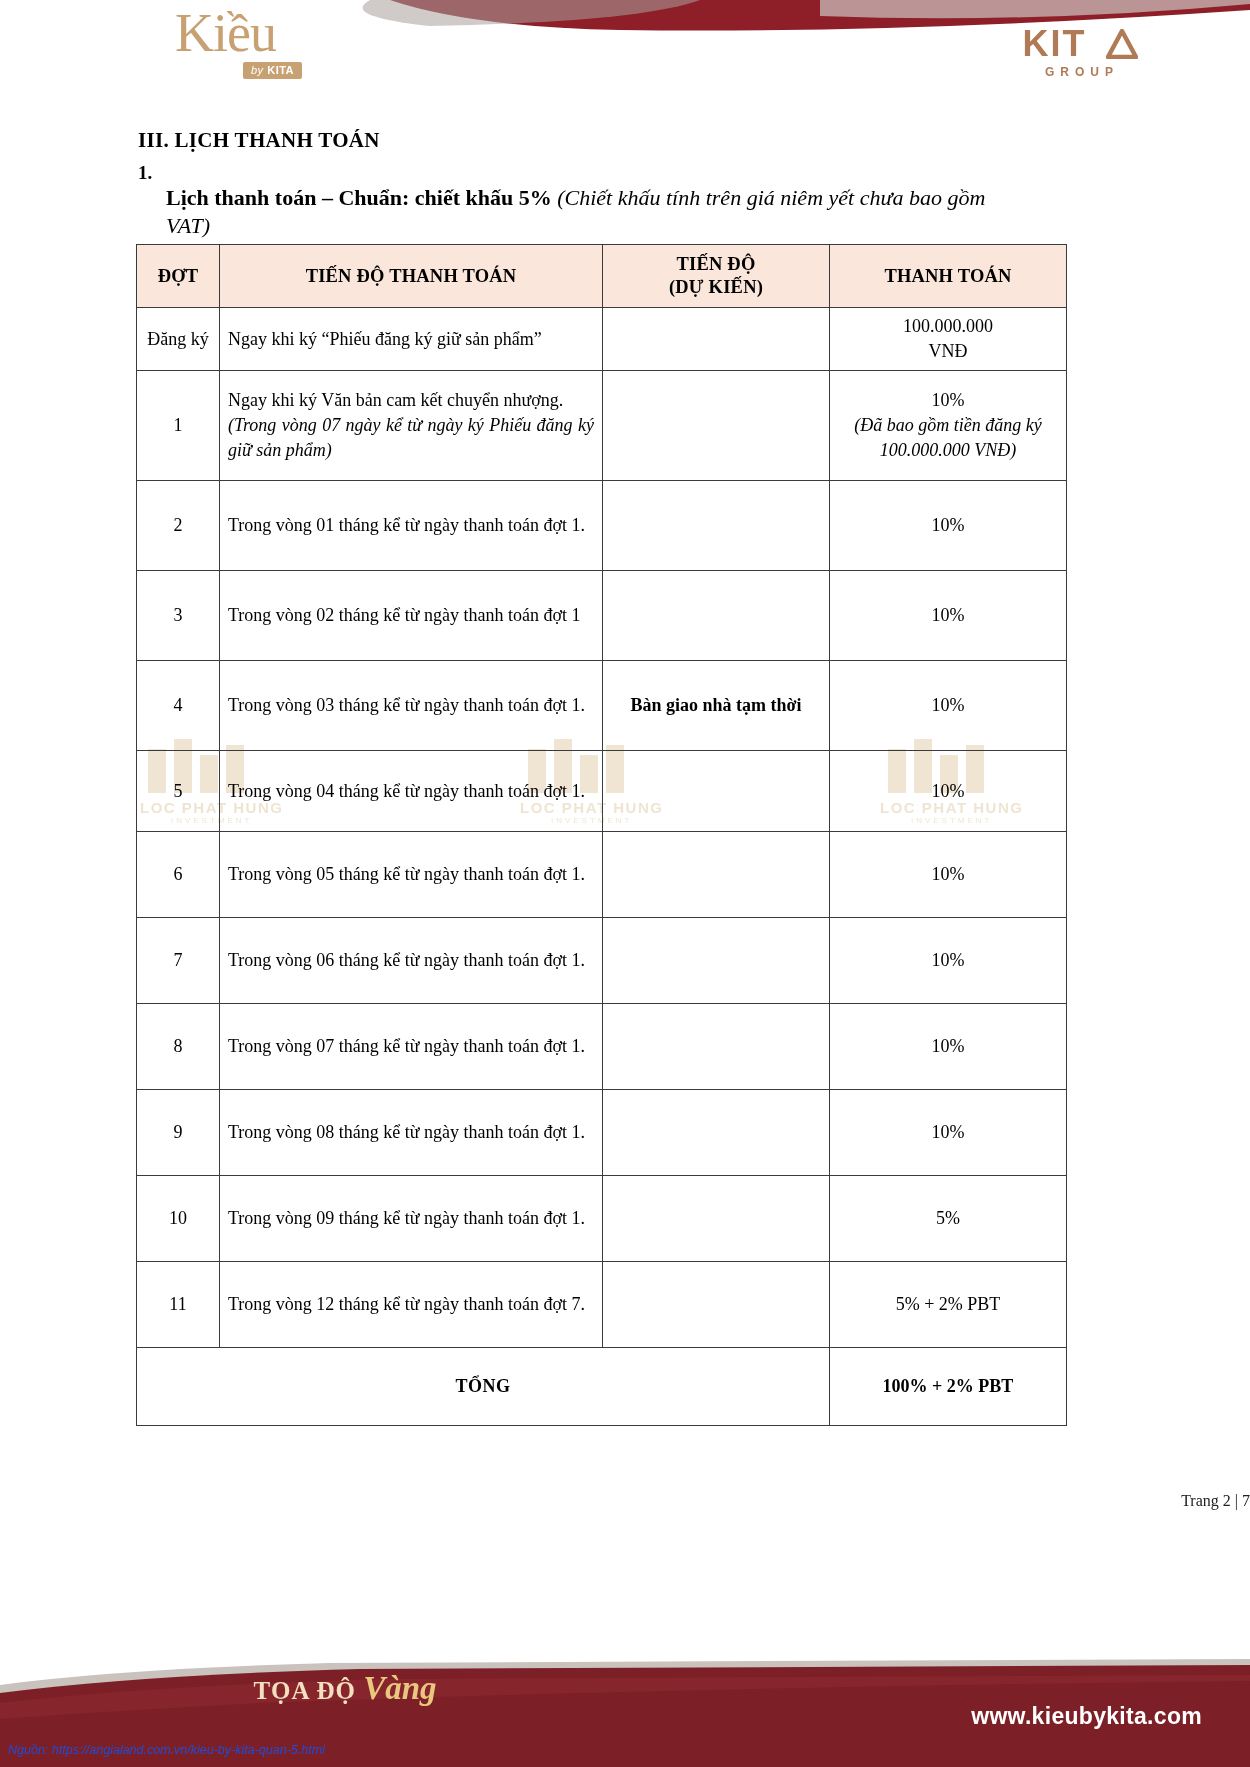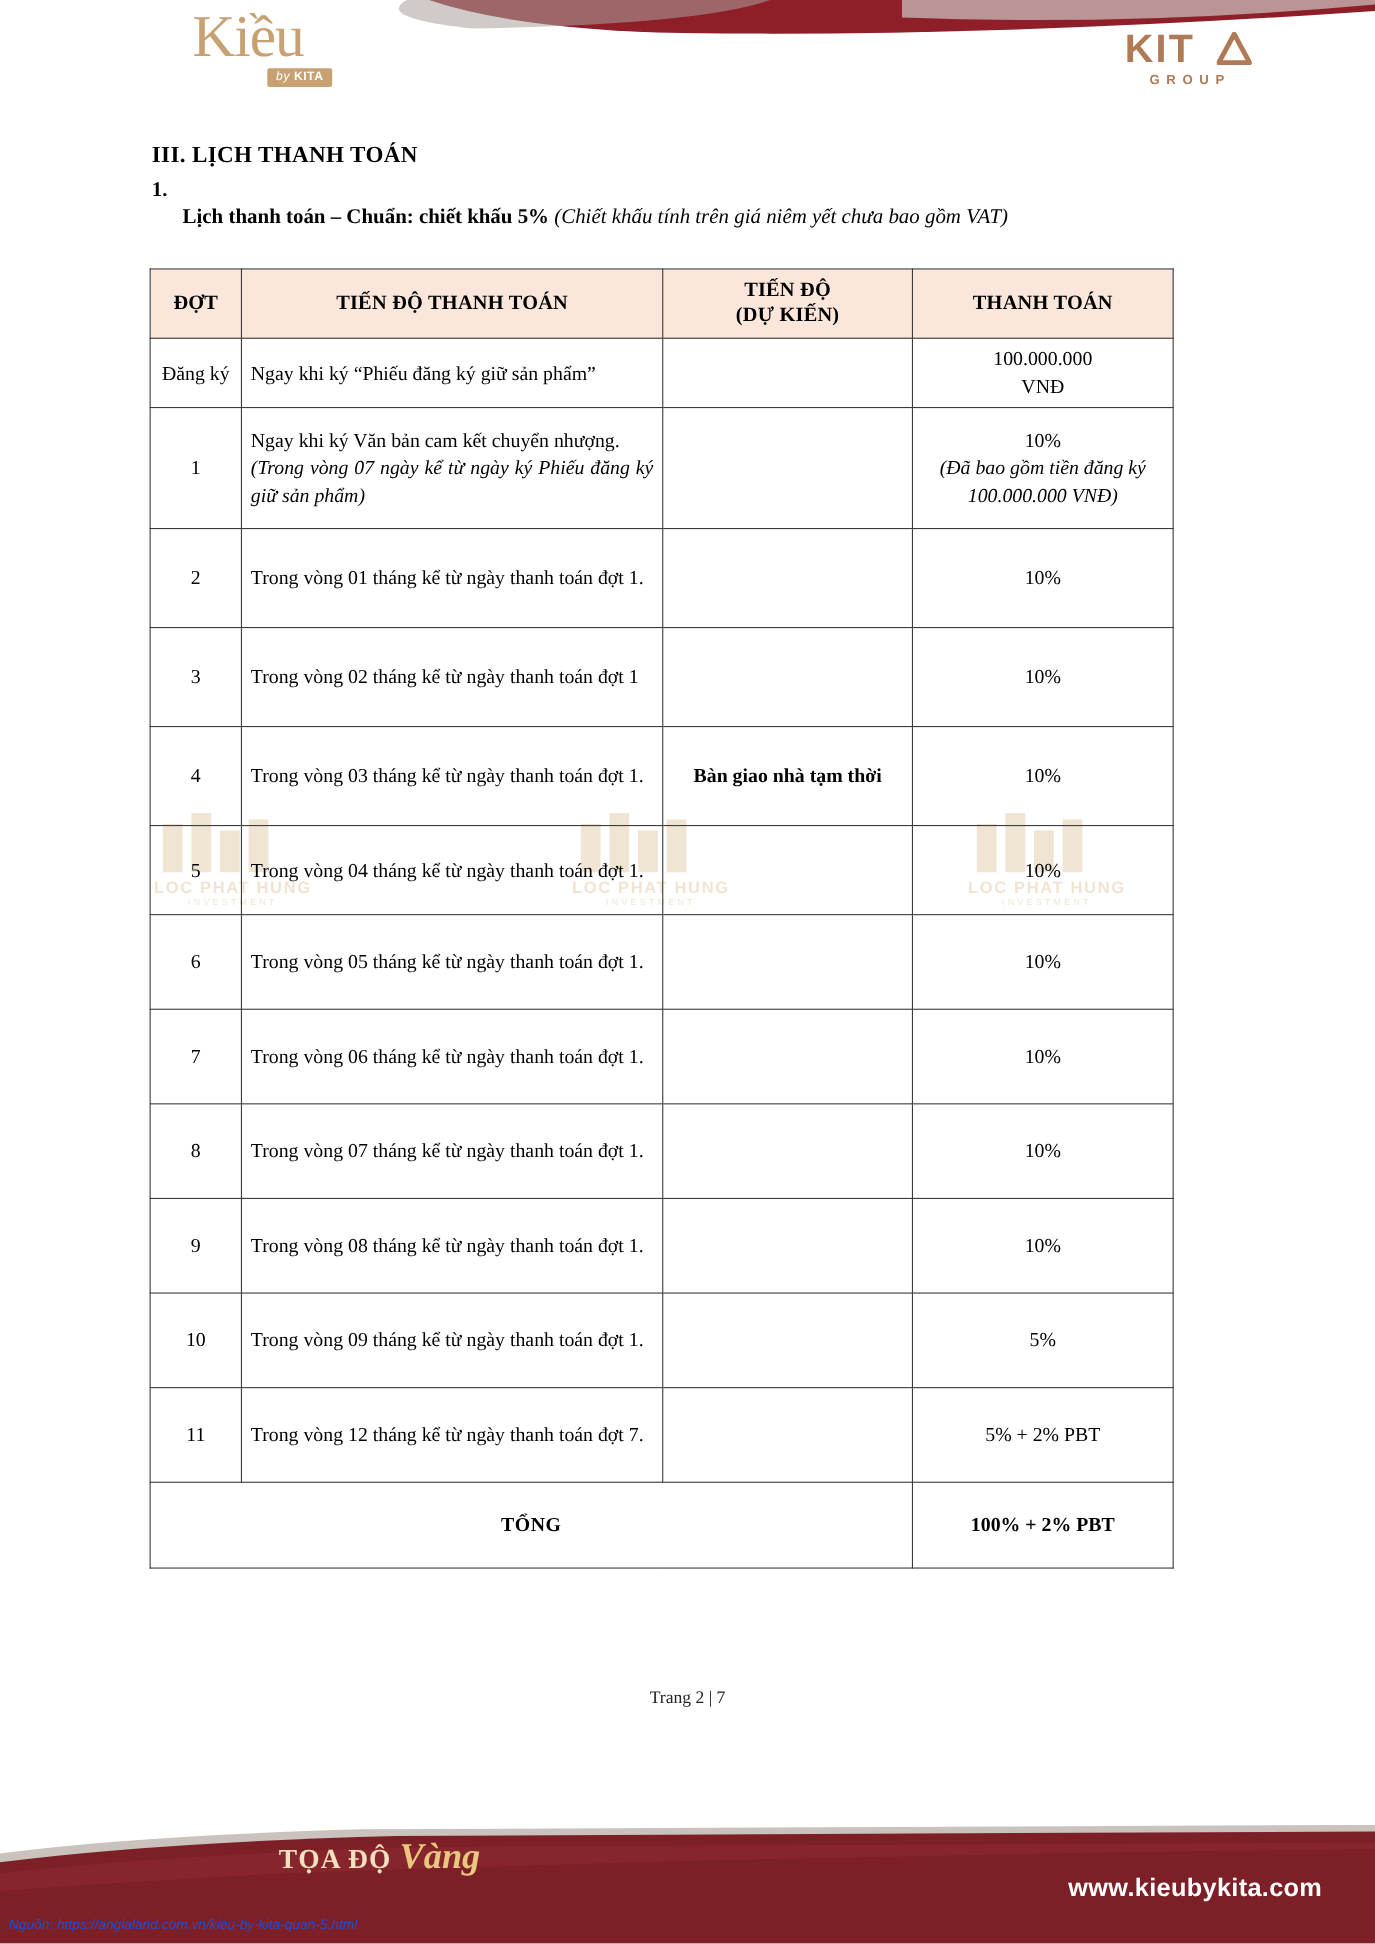--- a/index.html
+++ b/index.html
@@ -41,21 +41,21 @@
     font-size:12px;letter-spacing:6px;color:#b07a56;margin-top:3px;margin-left:4px;
   }
 
   
   .sec-title{
     position:absolute;left:138px;top:128px;
     font-size:21px;font-weight:700;letter-spacing:.3px;color:#000;
   }
   .sub-wrap{position:absolute;left:138px;top:162px;width:890px;}
   .sub-num{display:inline-block;width:32px;font-size:19px;font-weight:700;vertical-align:top;}
-  .sub-text{display:inline-block;width:850px;font-size:19px;line-height:28px;margin-left:28px;}
+  .sub-text{display:inline-block;width:850px;font-size:22px;line-height:28px;margin-left:28px;}
   .sub-text b{font-weight:700;}
   .sub-text i{font-style:italic;font-weight:400;}
 
   
   .tbl{
     position:absolute;left:136px;top:244px;width:894px;
     border-collapse:collapse;table-layout:fixed;
   }
   .tbl td,.tbl th{
     border:1px solid #3b3b3b;
@@ -89,22 +89,22 @@
     font-family:"Liberation Sans", sans-serif;font-weight:700;font-size:15px;
     letter-spacing:1.5px;color:#c9a96a;text-align:center;margin-top:2px;
   }
   .wm-sub{
     font-family:"Liberation Sans", sans-serif;font-size:8px;
     letter-spacing:3px;color:#c9a96a;text-align:center;
   }
 
   
   .pagenum{
-    position:absolute;left:0;right:0;top:1492px;text-align:center;
-    font-size:16px;color:#222;margin-top:43px;
+    position:absolute;left:0;right:0;top:1492px;text-align:right;
+    font-size:16px;color:#222;
   }
   .bottom-band{position:absolute;left:0;top:1659px;width:1250px;height:108px;overflow:hidden;}
   .band-text{
     position:absolute;left:130px;top:14px;width:430px;text-align:center;color:#f3e0c0;
   }
   .band-l1{font-size:25px;font-weight:700;letter-spacing:1px;line-height:30px;}
   .band-l1 .script{
     font-family:"Liberation Serif", serif;font-style:italic;font-weight:700;
     font-size:33px;color:#e9c77f;letter-spacing:0;
   }

